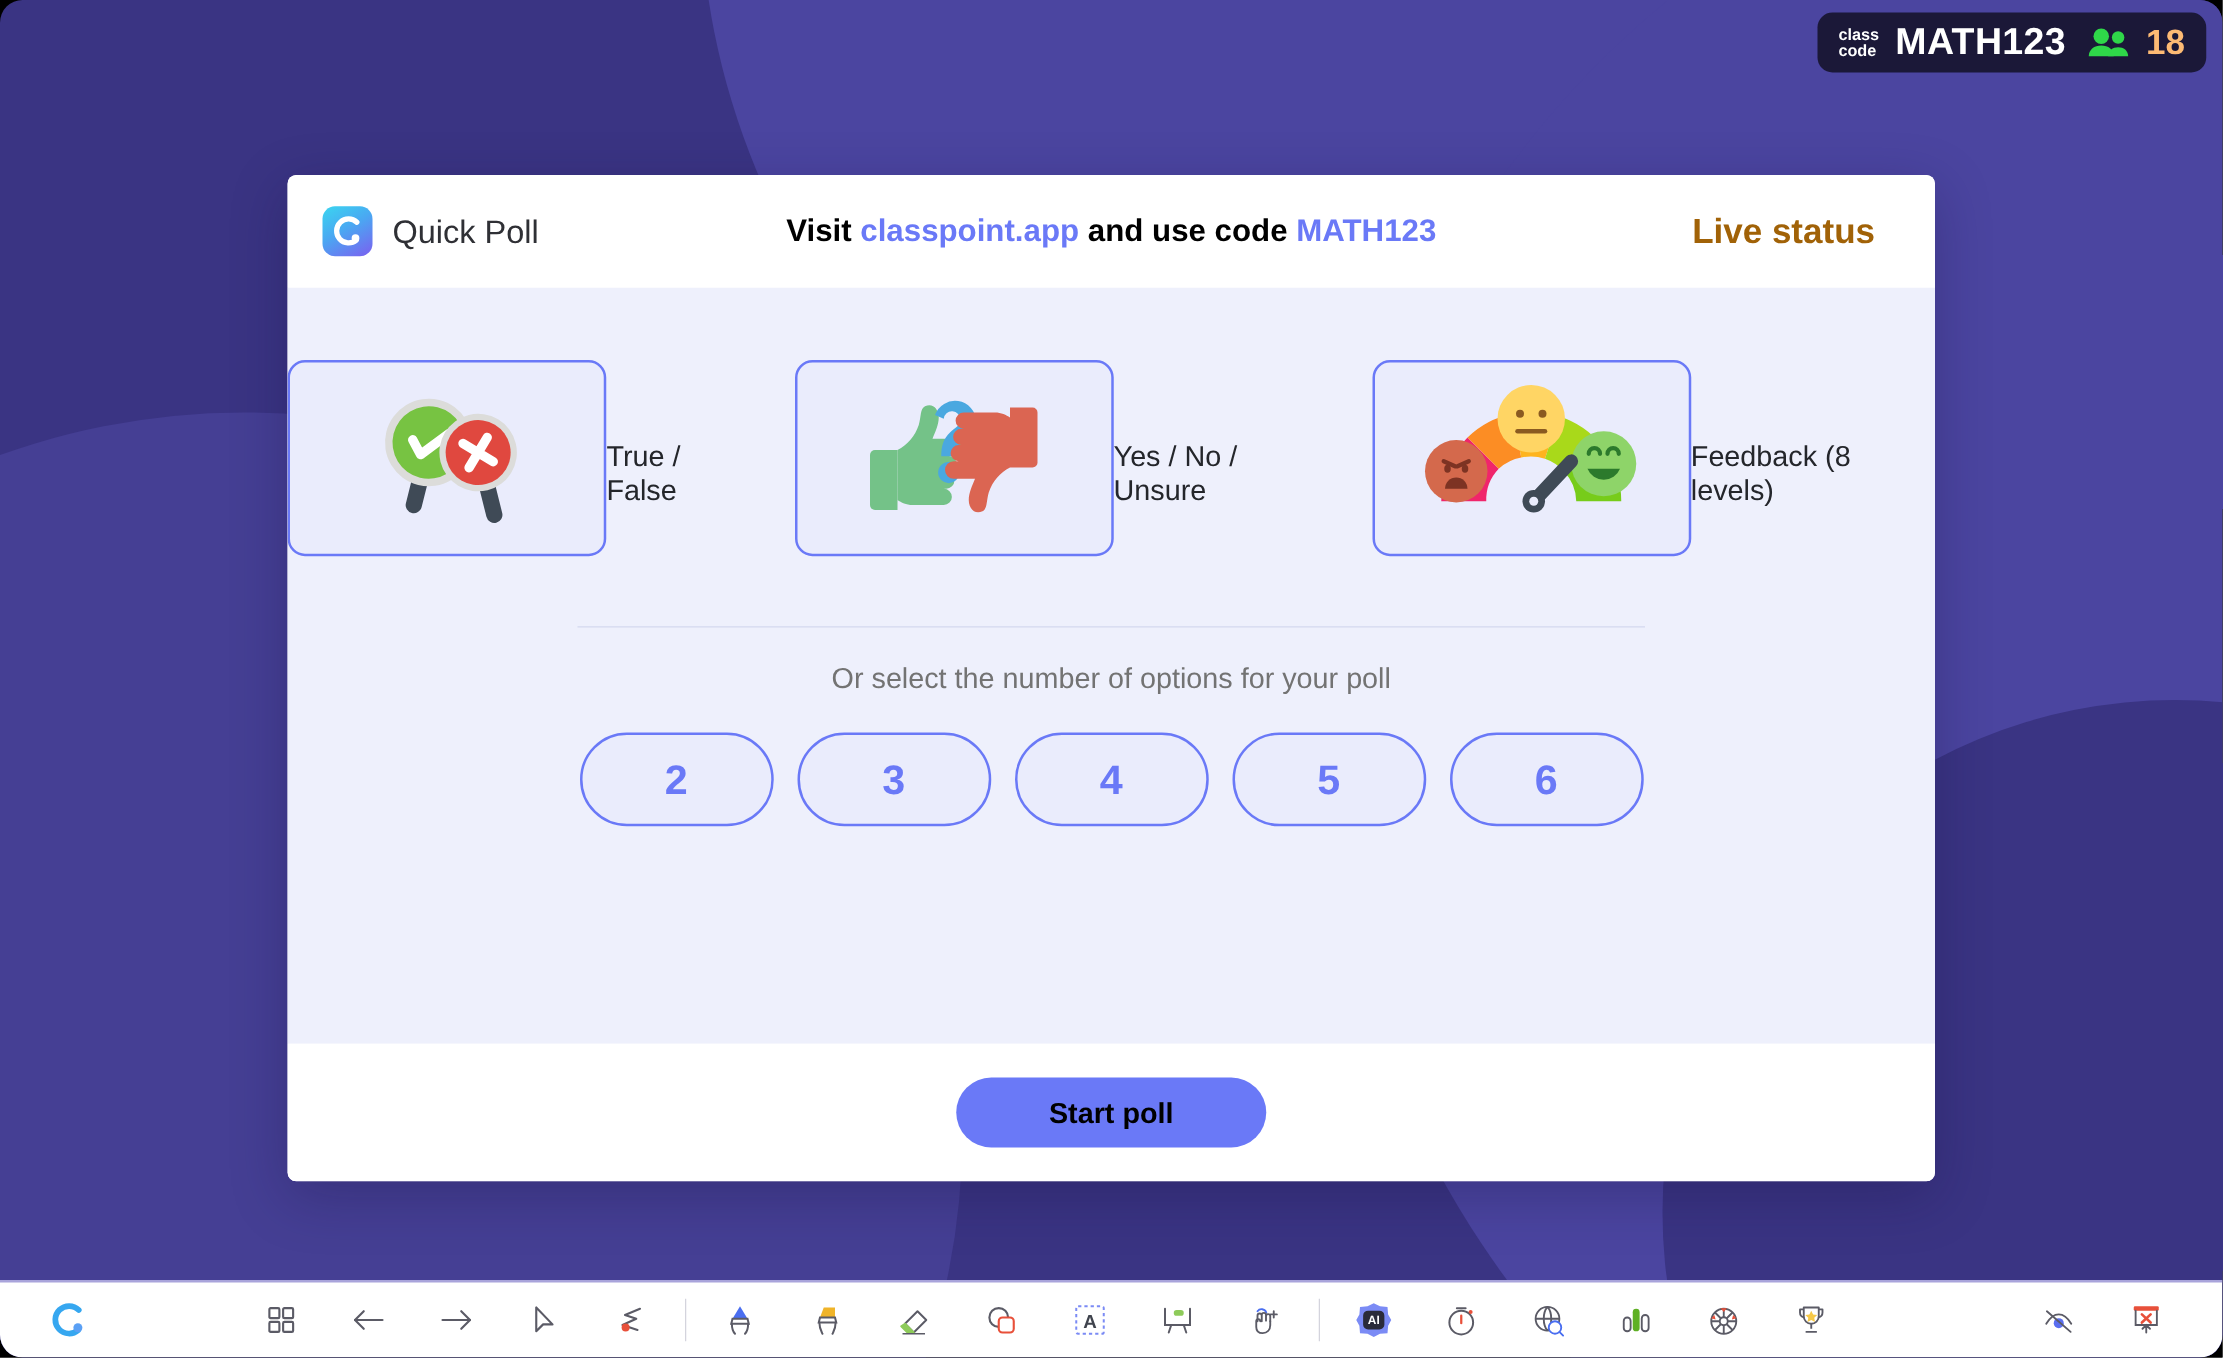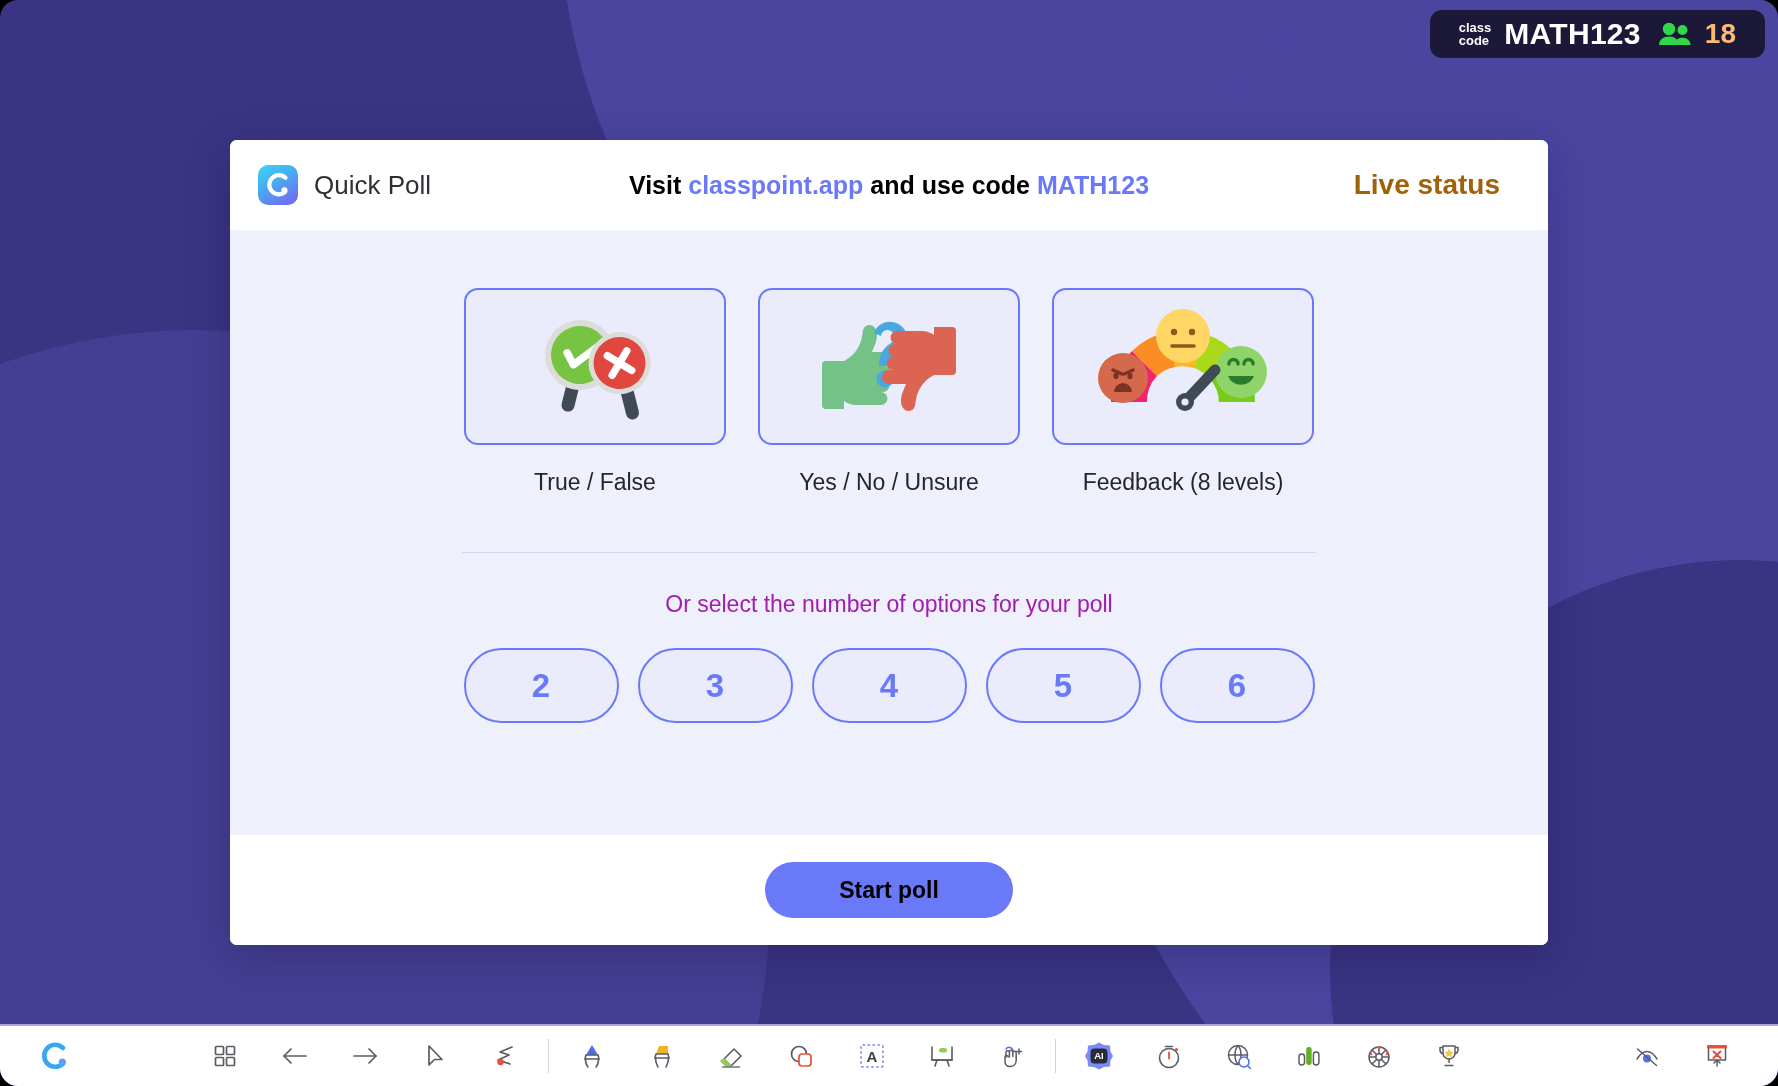--- a/index.html
+++ b/index.html
@@ -24,21 +24,21 @@
   #blob-c { width: 1150px; height: 1150px; left: -380px; top: 330px; background: #453f94; }
   #blob-d { width: 820px;  height: 820px;  left: 1330px; top: 560px; background: #3a3483; }
 
   
   #class-badge {
     position: absolute; right: 13px; top: 10px;
     height: 48px;
     background: #1b1838;
     border-radius: 12px;
     display: flex; align-items: center;
-    padding: 0 29px;
+    padding: 0 17px;
     gap: 13px;
     z-index: 40;
   }
   #class-badge .cc-label {
     color: #ffffff;
     font-size: 13px;
     line-height: 13px;
     font-weight: 700;
     text-align: left;
   }
@@ -112,21 +112,21 @@
   #panel-body {
     flex: 1 1 auto;
     background: #eef0fc;
     display: flex; flex-direction: column;
     align-items: center;
     padding-top: 58px;
   }
 
   
   #type-row { display: flex; gap: 32px; }
-  .type-col { display: flex; flex-direction: column; align-items: center; }
+  .type-col { display: flex; flex-direction: row; align-items: center; }
   .type-card {
     width: 262px; height: 157px;
     border: 2px solid #6a79f7;
     border-radius: 14px;
     background: #eaecfc;
     display: flex; align-items: center; justify-content: center;
     cursor: pointer;
   }
   .type-label {
     margin-top: 24px;
@@ -135,23 +135,23 @@
   }
 
   
   #divider {
     width: 854px; height: 1px;
     background: #d3d7ee;
     margin: 56px 0 0 0;
   }
 
   #options-prompt {
-    margin-top: 38px;
+    margin-top: 27px;
     font-size: 23px;
-    color: #a21caf;
+    color: #737373;
   }
 
   #num-row { display: flex; gap: 19px; margin-top: 30px; }
   .num-btn {
     width: 155px; height: 75px;
     border: 2px solid #6a79f7;
     border-radius: 38px;
     background: #eaecfc;
     color: #6a79f7;
     font-size: 33px;

